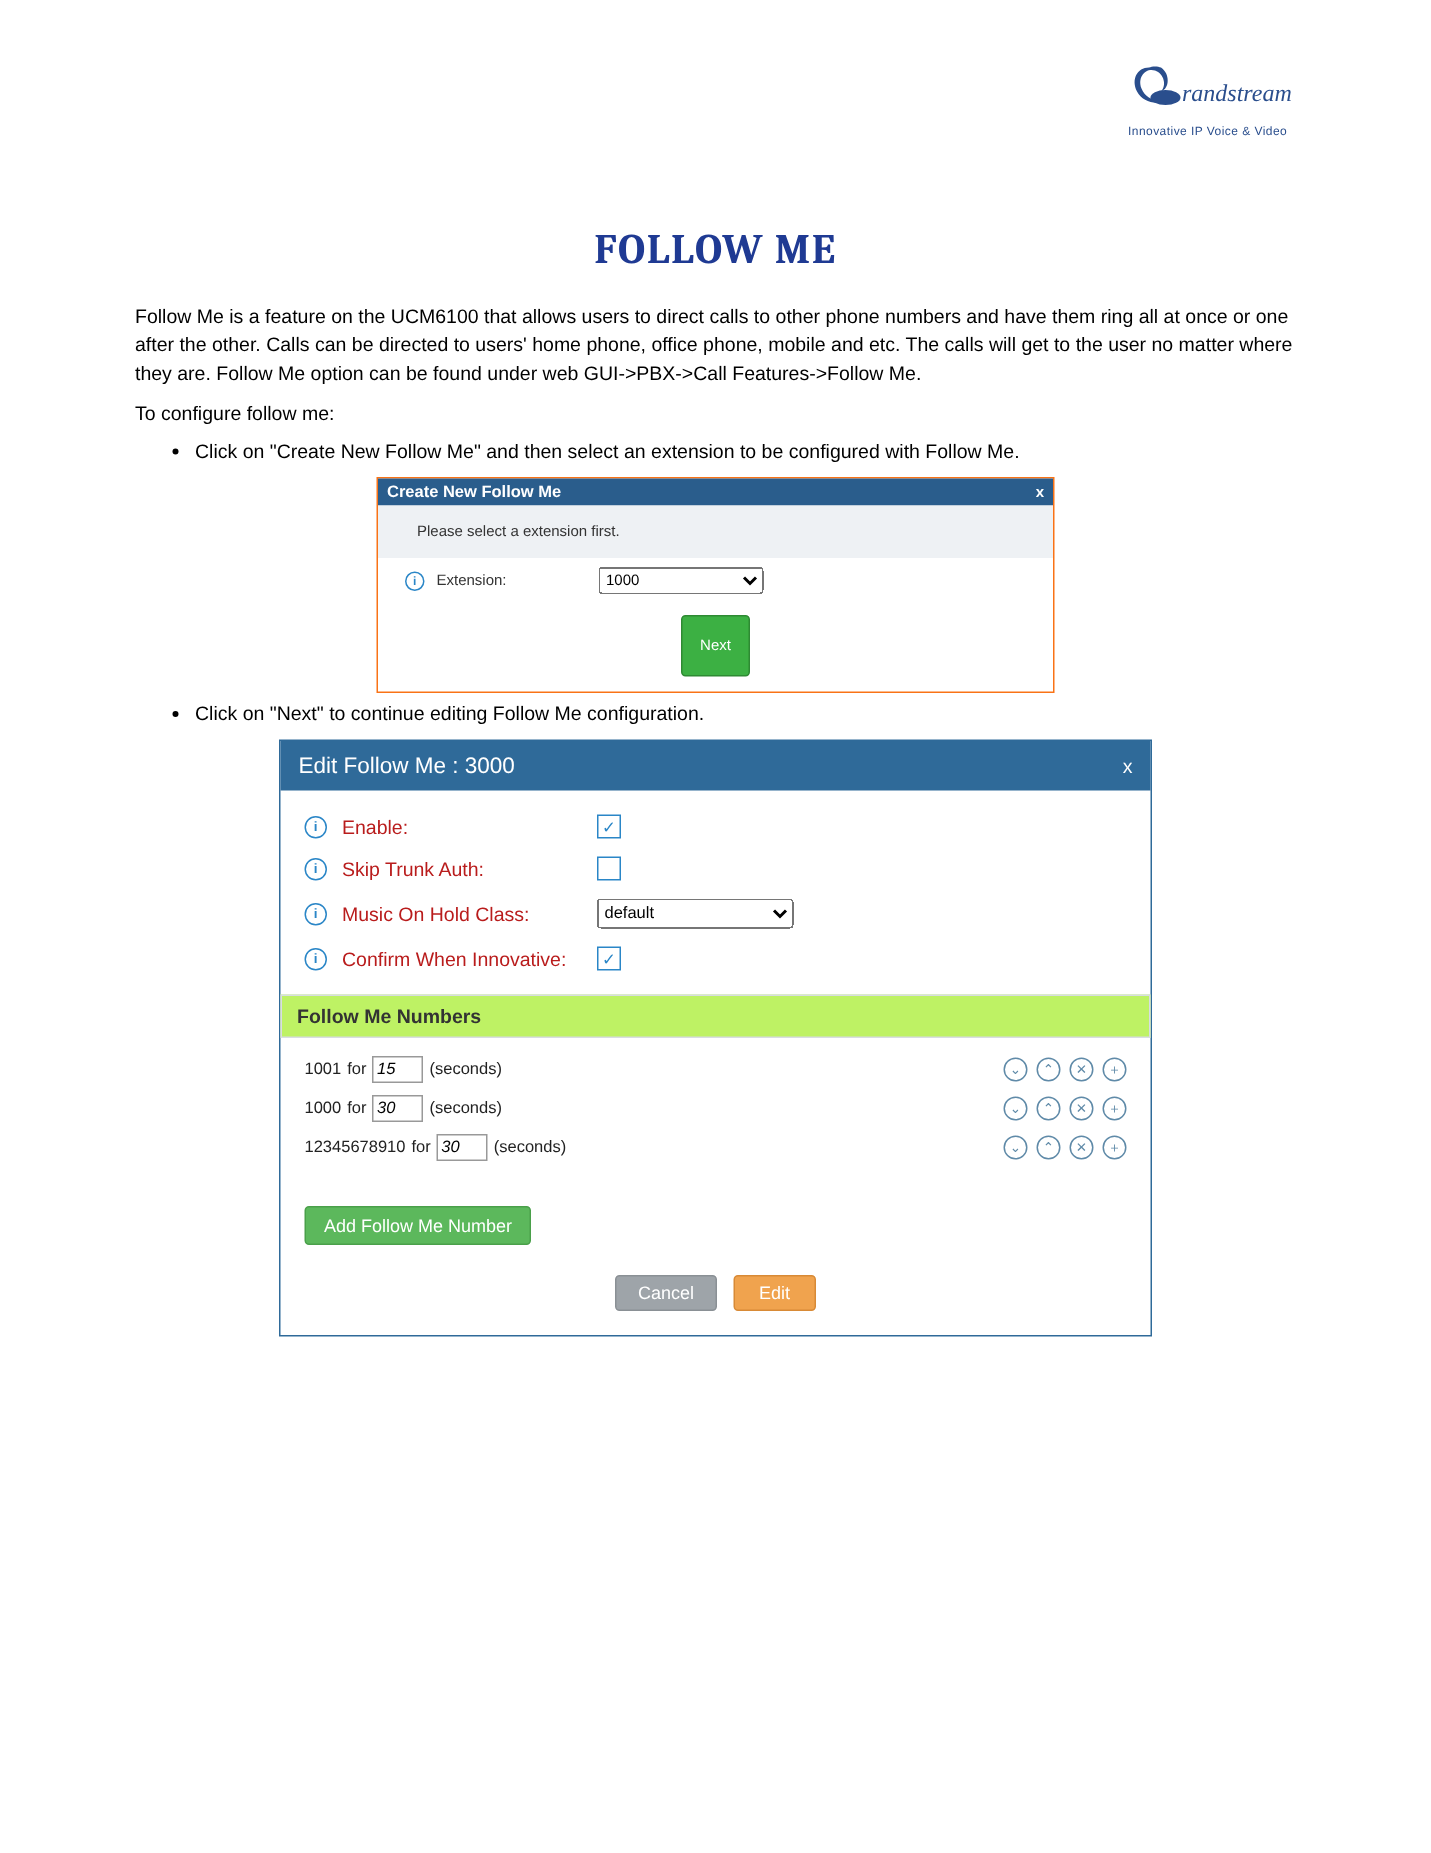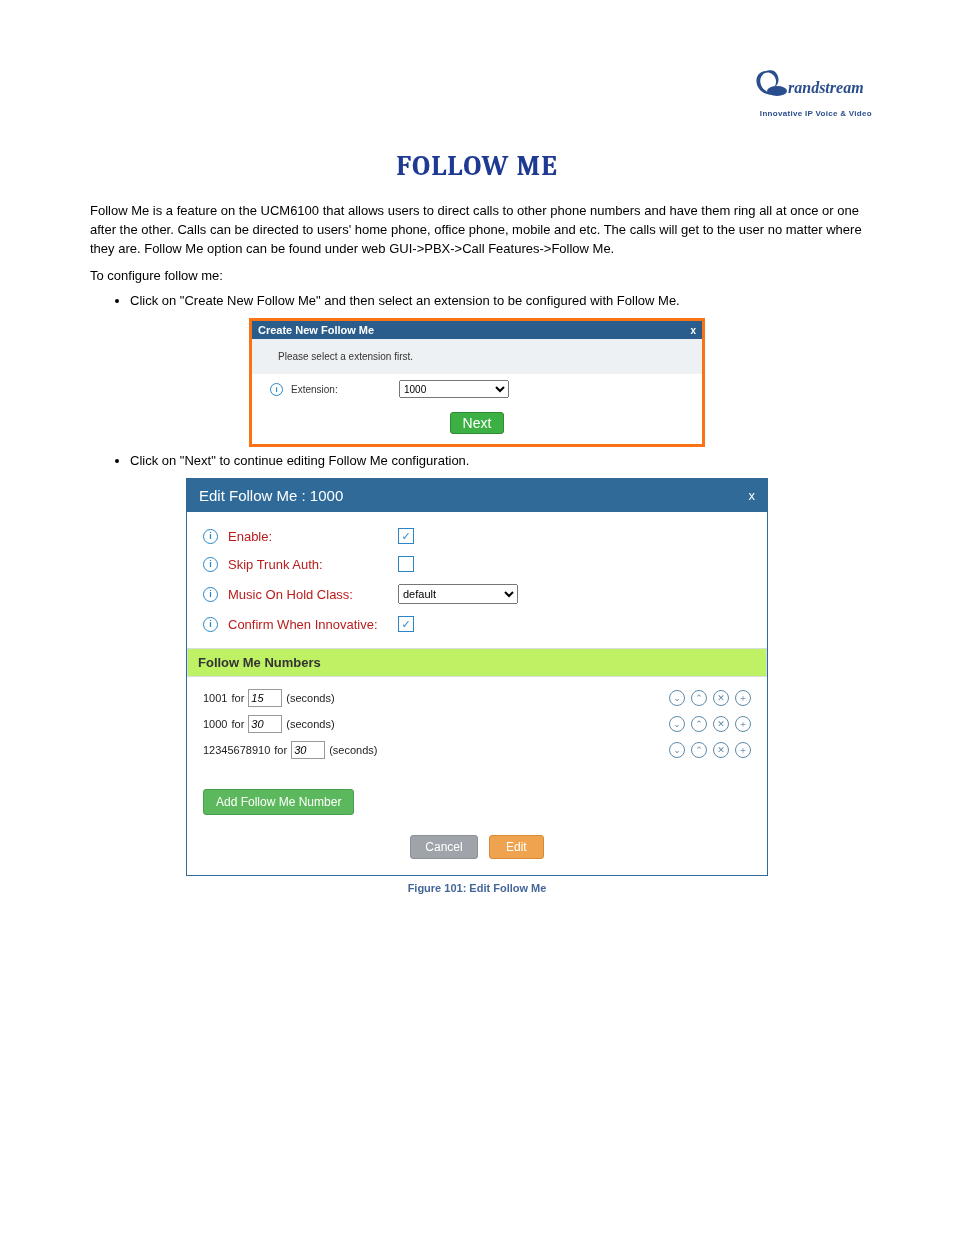--- a/index.html
+++ b/index.html
@@ -12,24 +12,23 @@
   }
   .page {
     width: 954px;
     min-height: 1235px;
     position: relative;
     box-sizing: border-box;
     padding: 50px 90px 40px 90px;
   }
   .logo-area {
     position: absolute;
-    top: 65px;
+    top: 39px;
     right: 82px;
-    text-align: right;
-    font-weight: bold;
+    text-align: left;
   }
   .logo-svg { display: block; }
   .logo-caption {
     font-size: 8px;
     color: #2a4e8d;
     letter-spacing: 0.3px;
     margin-top: 2px;
   }
   h1.title {
     text-align: center;
@@ -57,21 +56,21 @@
     color: #446699;
     font-weight: bold;
     text-align: center;
     margin: 6px 0 18px 0;
   }
 
   
   .dlg1 {
     width: 450px;
     margin: 10px auto 6px auto;
-    border: 3px solid #f97316;
+    border: 1px solid #f97316;
     background: #fff;
     font-size: 11px;
   }
   .dlg1-header {
     background: #2a5d8c;
     color: #fff;
     font-weight: bold;
     padding: 3px 6px;
     display: flex;
     justify-content: space-between;
@@ -106,22 +105,22 @@
   .dlg1-row select {
     font-size: 10px;
     height: 18px;
     width: 110px;
   }
   .dlg1-btns { text-align: center; padding: 8px 0 10px 0; }
   .btn-next {
     background: #3cb043;
     border: 1px solid #2e8a33;
     color: #fff;
-    font-size: 14px;
-    padding: 2px 12px;
+    font-size: 10px;
+    padding: 14px 12px;
     border-radius: 3px;
     cursor: pointer;
   }
 
   
   .dlg2 {
     width: 580px;
     margin: 10px auto 6px auto;
     border: 1px solid #2f6a99;
     background: #fff;
@@ -150,21 +149,21 @@
     border-radius: 50%;
     color: #2a86c7;
     font-size: 9px;
     line-height: 13px;
     text-align: center;
     font-weight: bold;
     display: inline-block;
     flex: 0 0 auto;
   }
   .dlg2-row label { flex: 0 0 160px; font-size: 13px; color: #b91c1c; }
-  .dlg2-row select { font-size: 11px; height: 20px; width: 120px; }
+  .dlg2-row select { font-size: 11px; height: 20px; width: 131px; }
   .chk {
     width: 14px; height: 14px;
     border: 1px solid #2a86c7;
     display: inline-flex;
     align-items: center;
     justify-content: center;
     font-size: 11px;
     color: #2a86c7;
     background: #fff;
   }
@@ -285,21 +284,21 @@
     </div>
   </div>
 
 
   <ul class="bullets">
     <li>Click on "Next" to continue editing Follow Me configuration.</li>
   </ul>
 
   <div class="dlg2">
     <div class="dlg2-header">
-      <span>Edit Follow Me : 1000</span>
+      <span>Edit Follow Me : 3000</span>
       <span class="close-x">x</span>
     </div>
     <div class="dlg2-body">
 
       <div class="dlg2-row">
         <span class="info-icon2">i</span>
         <label>Enable:</label>
         <span class="chk">✓</span>
       </div>
 
@@ -377,15 +376,14 @@
       <span class="add-btn">Add Follow Me Number</span>
 
       <div class="dlg2-btns">
         <button class="btn-cancel">Cancel</button>
         <button class="btn-save">Edit</button>
       </div>
 
     </div>
   </div>
 
-  <div class="figure-caption">Figure 101: Edit Follow Me</div>
 
 </div>
 
 </body></html>

